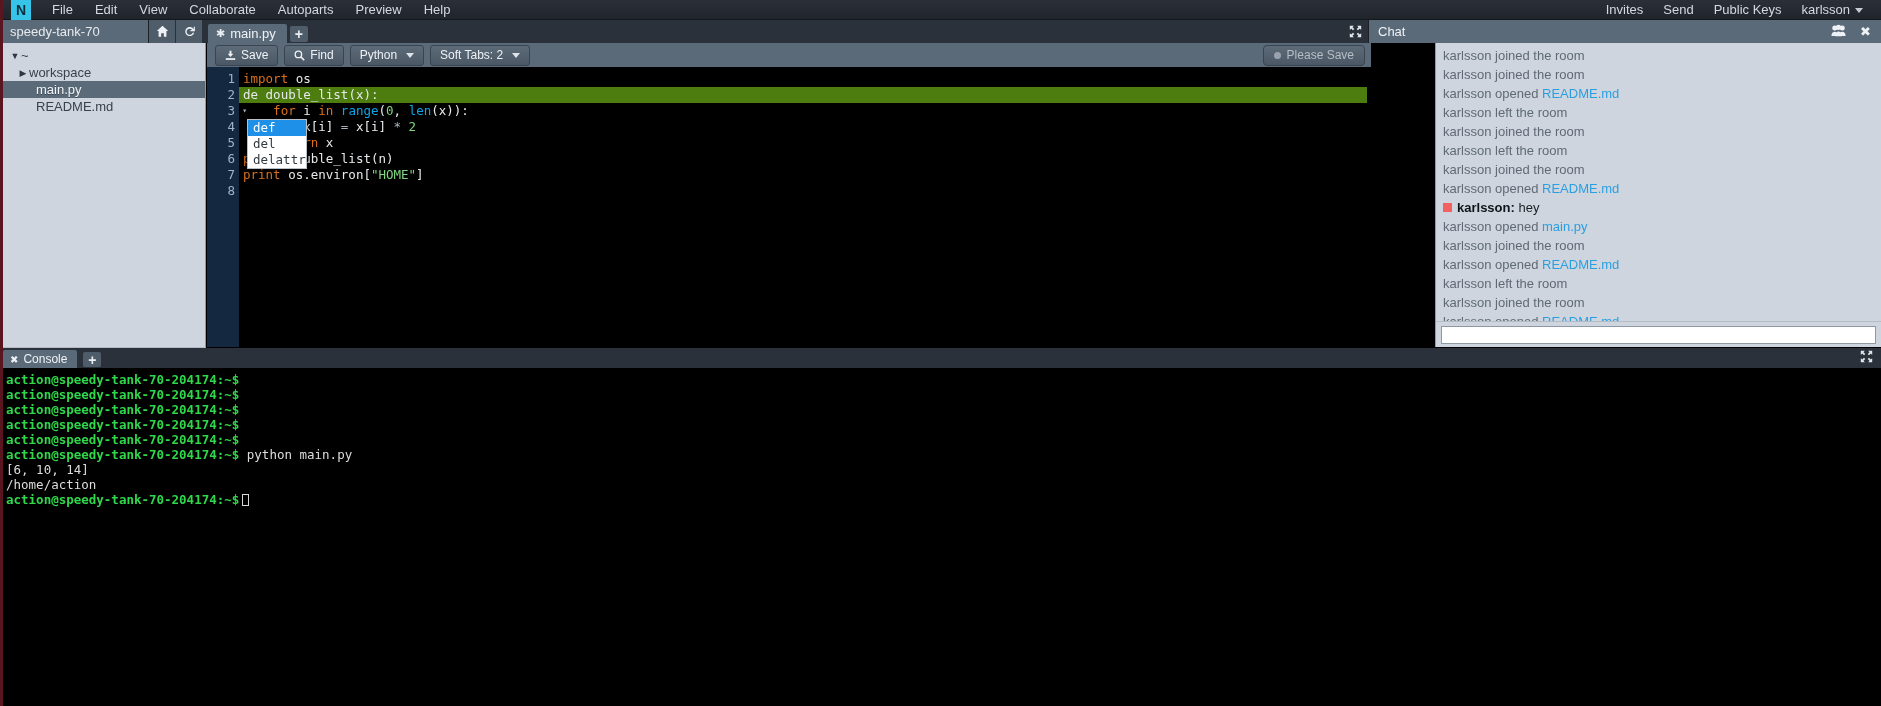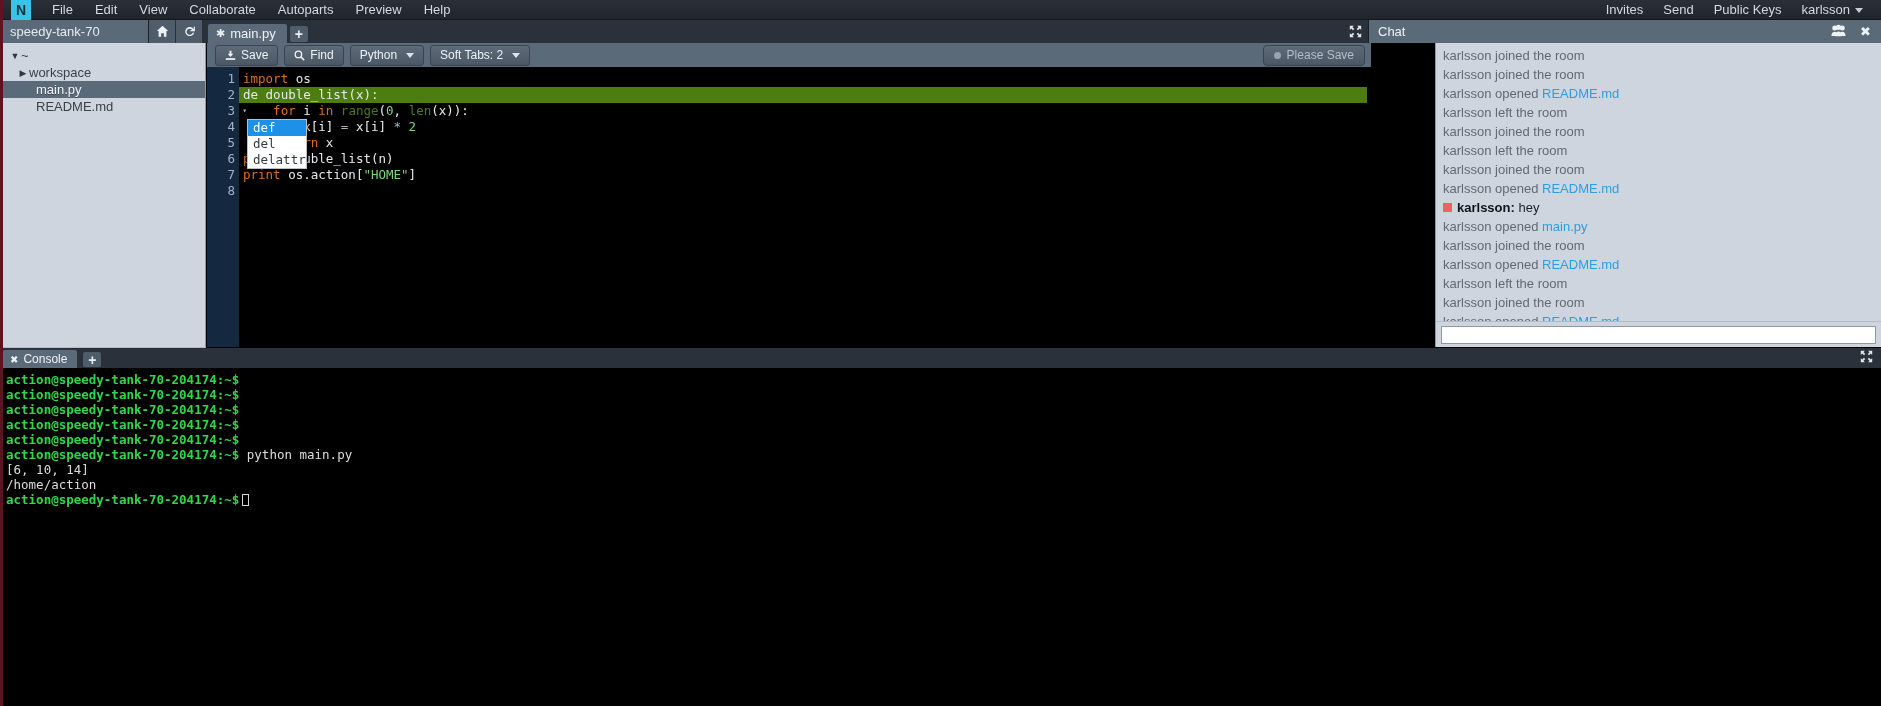--- a/index.html
+++ b/index.html
@@ -314,21 +314,21 @@
     height: 280px;
   }
   .cline { height: 16px; line-height: 16px; white-space: pre; }
   .cline.active {
     background: #4d7c0f;
     margin-left: -4px;
     padding-left: 4px;
     width: 1124px;
   }
   .k-kw   { color: #d9701d; }
-  .k-fn   { color: #4d7c0f; }
+  .k-fn   { color: #0ea5e9; }
   .k-num  { color: #7fd67f; }
   .k-str  { color: #7fd67f; }
   .k-op   { color: #a8b3be; }
   .k-txt  { color: #e6e9ec; }
 
   .autocomplete {
     position: absolute;
     left: 40px; top: 52px;
     width: 58px;
     background: #ffffff;
@@ -655,21 +655,21 @@
         <div class="gut-num">7</div>
         <div class="gut-num">8</div>
       </div>
       <div class="code-lines" id="code-lines">
           <div class="cline"><span class="k-kw">import </span><span class="k-txt">os</span></div>
           <div class="cline active"><span class="k-txt">de </span><span class="k-txt">double_list</span><span class="k-txt">(x):</span></div>
           <div class="cline"><span class="k-kw">    for </span><span class="k-txt">i </span><span class="k-kw">in </span><span class="k-fn">range</span><span class="k-txt">(</span><span class="k-num">0</span><span class="k-txt">, </span><span class="k-fn">len</span><span class="k-txt">(x)):</span></div>
           <div class="cline"><span class="k-txt">        x[i] </span><span class="k-op">= </span><span class="k-txt">x[i] </span><span class="k-op">* </span><span class="k-num">2</span></div>
           <div class="cline"><span class="k-kw">    return </span><span class="k-txt">x</span></div>
           <div class="cline"><span class="k-kw">print </span><span class="k-txt">double_list(n)</span></div>
-          <div class="cline"><span class="k-kw">print </span><span class="k-txt">os.action[</span><span class="k-str">"HOME"</span><span class="k-txt">]</span></div>
+          <div class="cline"><span class="k-kw">print </span><span class="k-txt">os.environ[</span><span class="k-str">"HOME"</span><span class="k-txt">]</span></div>
         </div>
 
       <div class="autocomplete">
         <div class="ac-item sel">def</div>
         <div class="ac-item">del</div>
         <div class="ac-item">delattr</div>
       </div>
     </div>
   </div>
 

